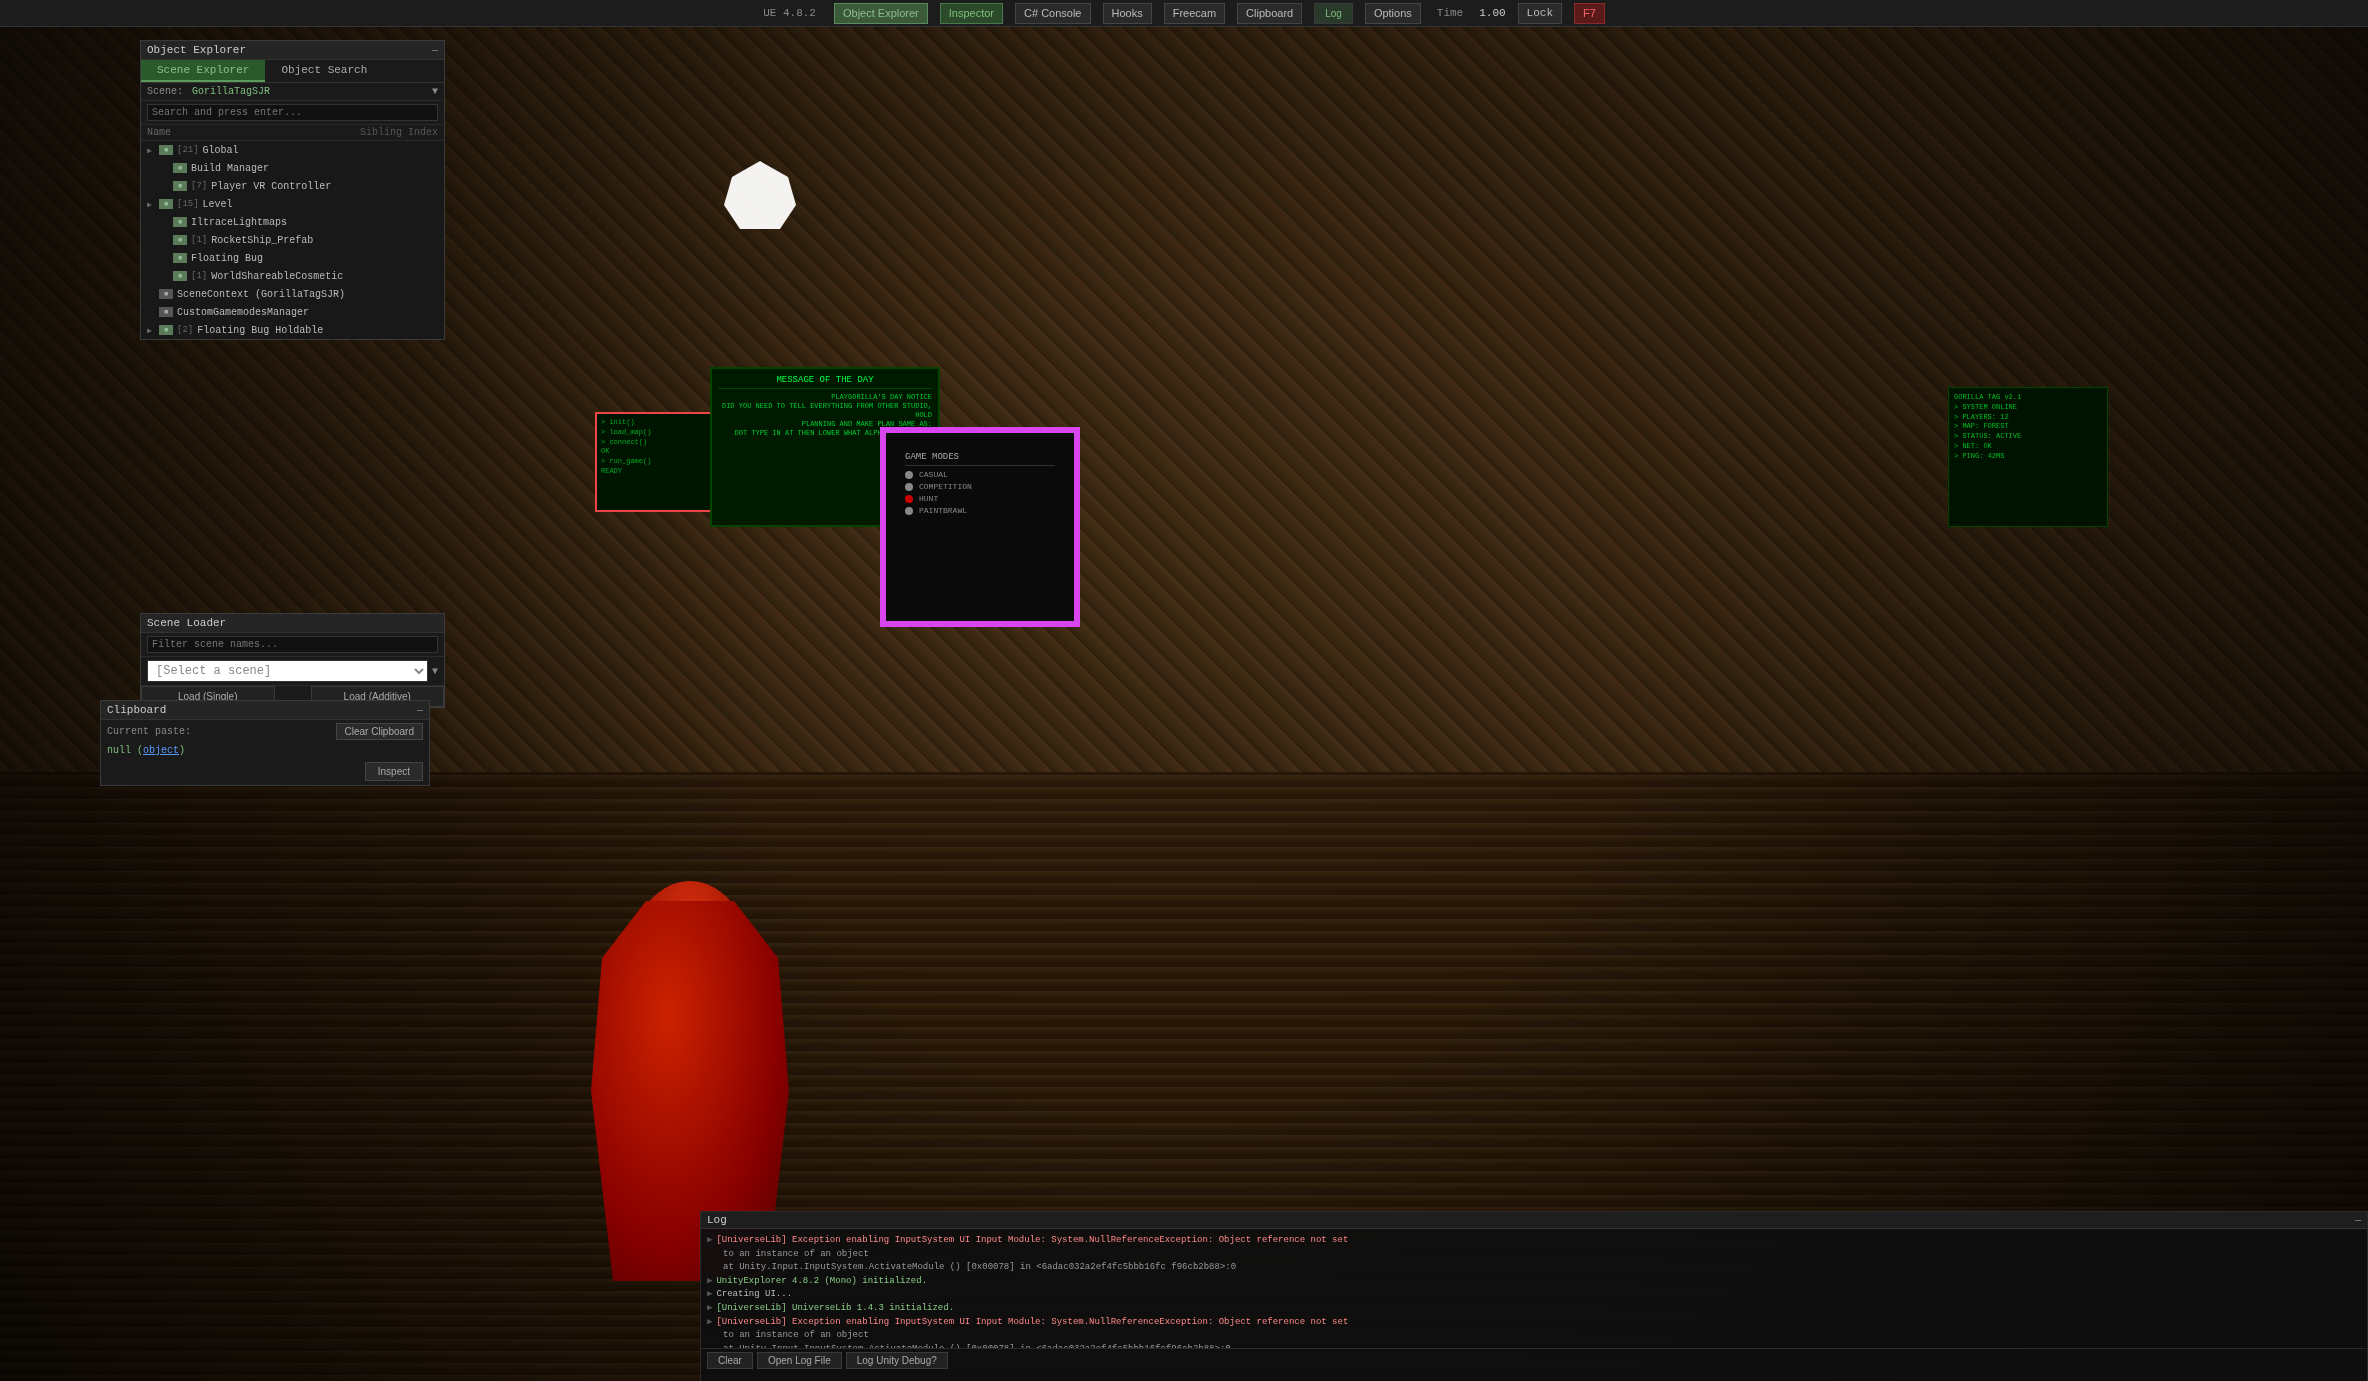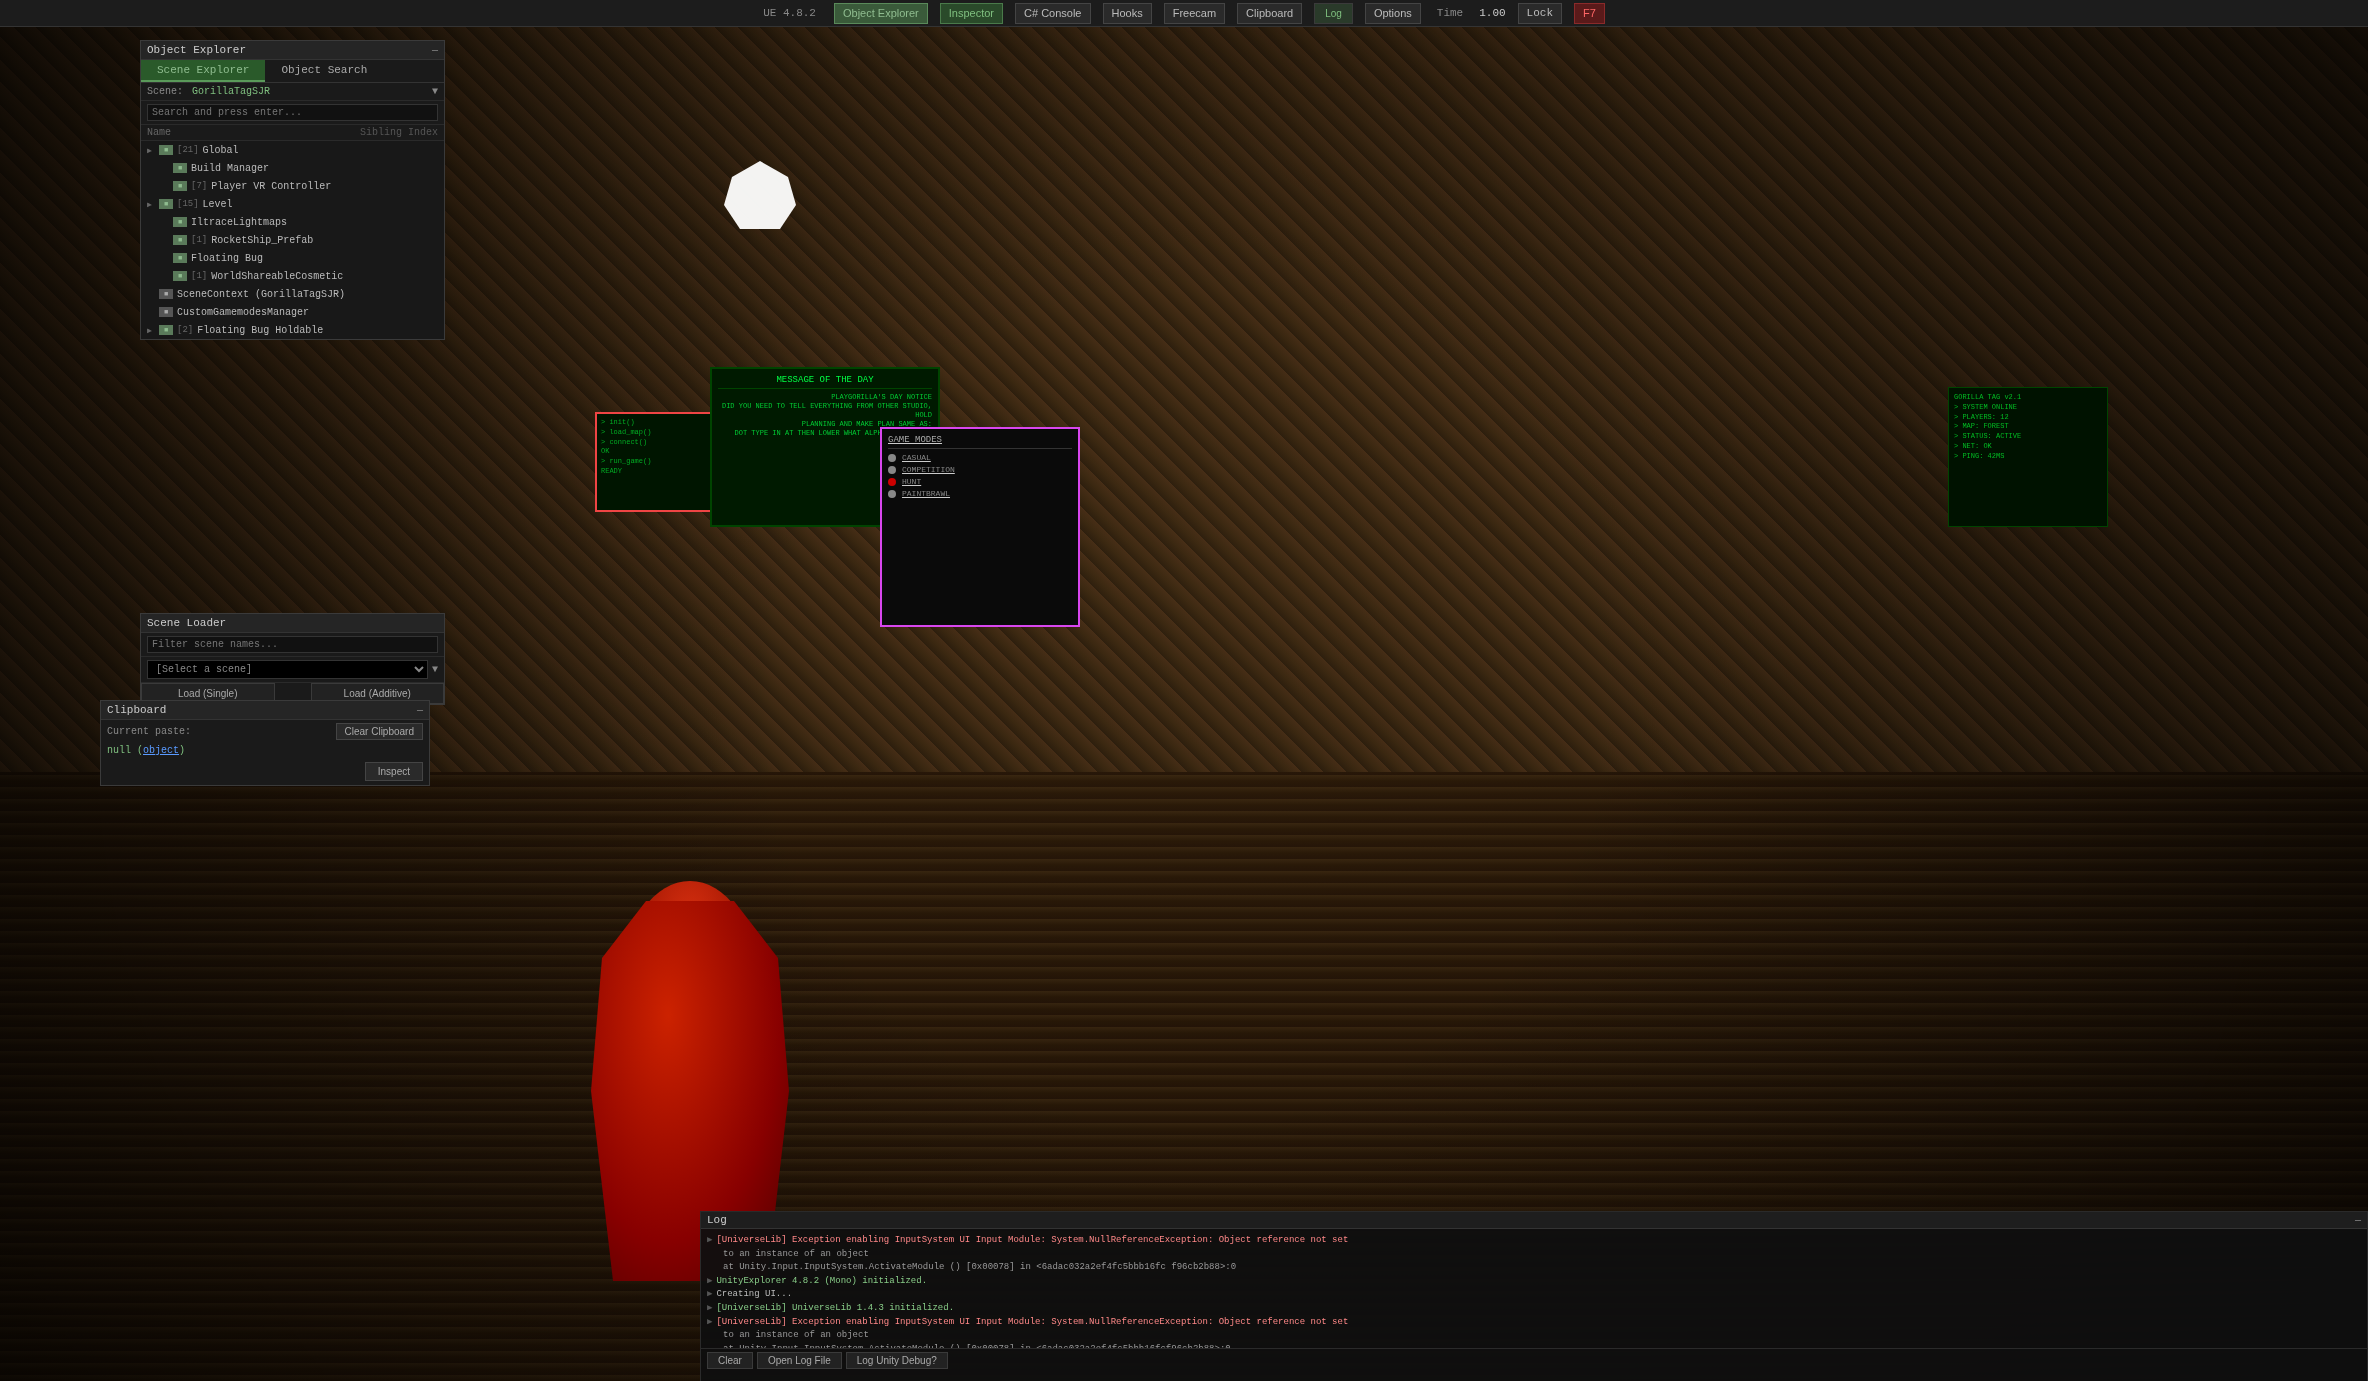--- a/index.html
+++ b/index.html
@@ -207,23 +207,22 @@
       line-height: 1.4;
     }
 
     .screen-game-modes {
       position: absolute;
       top: 400px;
       left: 880px;
       width: 200px;
       height: 200px;
       background: #0a0a0a;
-      border: 2px solid #d946ef;
-      padding: 6px;
-      text-decoration: underline;
+      border: 6px solid #d946ef;
+      padding: 19px;
     }
     .screen-game-modes-title {
       color: #aaaaaa;
       font-size: 9px;
       border-bottom: 1px solid #333;
       padding-bottom: 3px;
       margin-bottom: 4px;
     }
     .game-mode-item {
       display: flex;
@@ -410,24 +409,24 @@
       font-family: inherit;
     }
     .scene-select-row {
       display: flex;
       align-items: center;
       padding: 3px 6px;
       border-bottom: 1px solid #2a2a2a;
     }
     .scene-select {
       flex: 1;
-      background: #000000;
+      background: #ffffff;
       border: 1px solid #333;
       color: #888;
-      font-size: 10px;
+      font-size: 12px;
       padding: 2px 4px;
       font-family: inherit;
     }
     .scene-buttons {
       display: flex;
       gap: 36px;
     }
     .scene-btn {
       flex: 1;
       background: #222;

